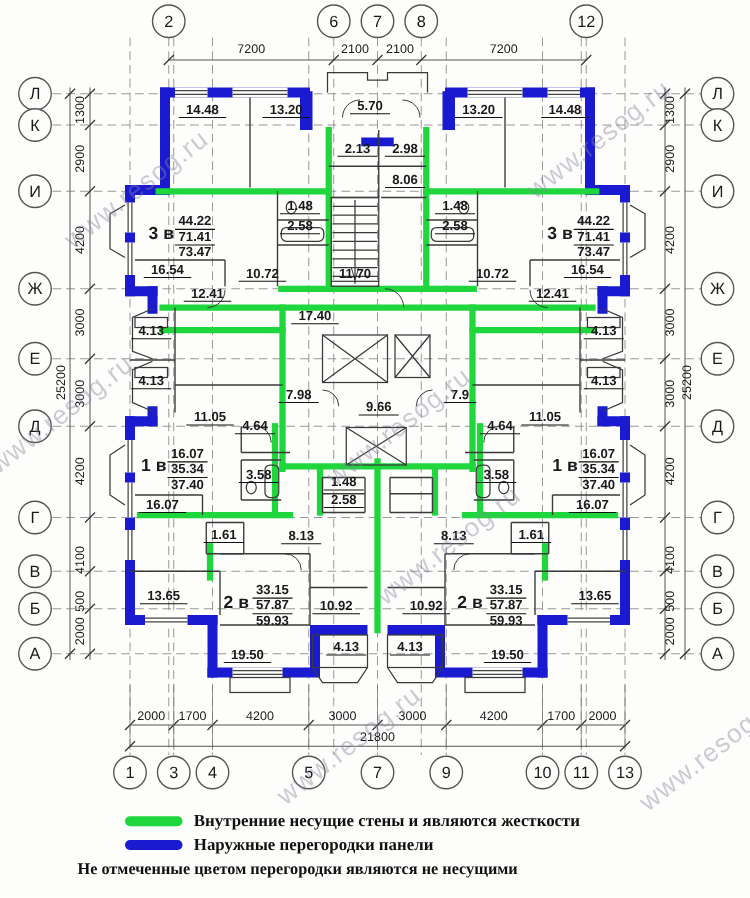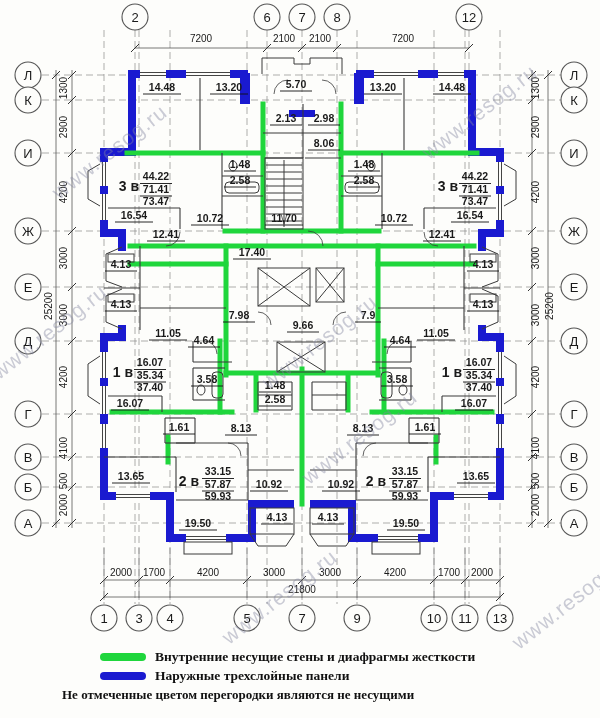--- a/index.html
+++ b/index.html
@@ -684,21 +684,21 @@
   <div class="wm" style="left:410px;top:100px;">www.resog.ru</div>
   <div class="wm" style="left:-20px;top:320px;">www.resog.ru</div>
   <div class="wm" style="left:250px;top:330px;">www.resog.ru</div>
   <div class="wm" style="left:290px;top:425px;">www.resog.ru</div>
   <div class="wm" style="left:210px;top:585px;">www.resog.ru</div>
   <div class="wm" style="left:500px;top:590px;">www.resog.ru</div>
 
   <div class="legend">
     <div class="legend-row">
       <span class="swatch" id="sw-green" style="background: rgb(31, 214, 60);"></span>
-      <span class="legend-label">Внутренние несущие стены и диафрагмы жесткости</span>
+      <span class="legend-label">Внутренние несущие стены и являются жесткости</span>
     </div>
     <div class="legend-row">
       <span class="swatch" id="sw-blue" style="background: rgb(26, 26, 208);"></span>
-      <span class="legend-label">Наружные трехслойные панели</span>
+      <span class="legend-label">Наружные перегородки панели</span>
     </div>
     <div class="legend-note">Не отмеченные цветом перегородки являются не несущими</div>
   </div>
 </div>
 
 </body></html>

